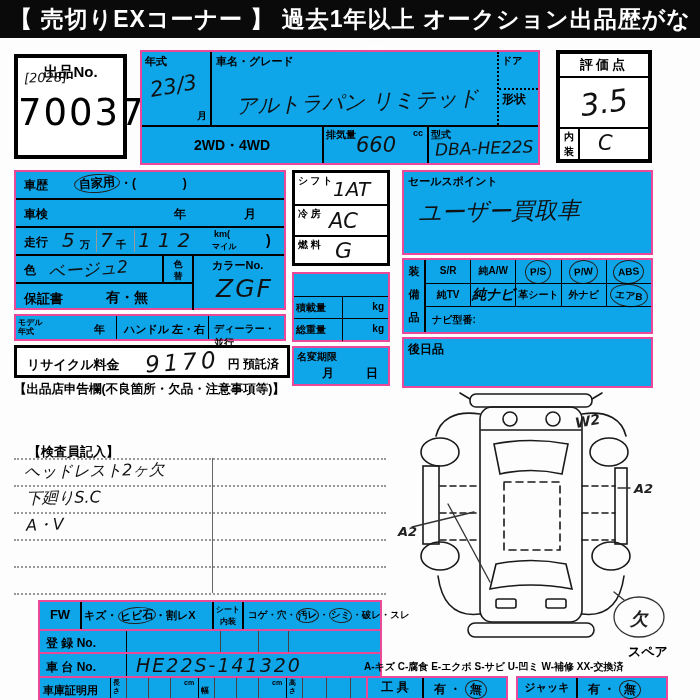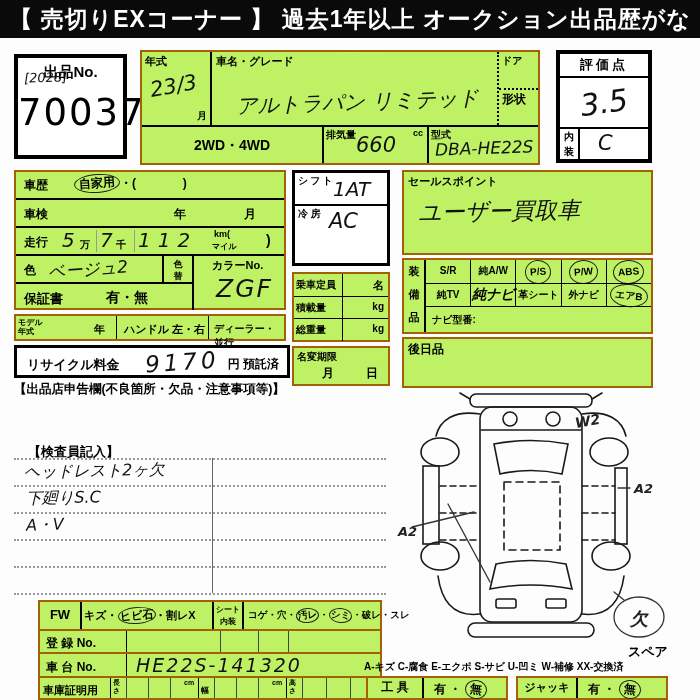--- a/index.html
+++ b/index.html
@@ -1,19 +1,19 @@
 <!DOCTYPE html>
 <html><head>
 <meta charset="utf-8">
 <style>
   html,body{margin:0;padding:0;background:#e8e8e8;}
   #sheet{position:relative;width:700px;height:700px;background:#fdfdfd;
          font-family:"Liberation Sans",sans-serif;color:#000;overflow:hidden;}
   .abs{position:absolute;box-sizing:border-box;}
-  .bx{position:absolute;box-sizing:border-box;border:2px solid #a16207;background:#bef264;}
+  .bx{position:absolute;box-sizing:border-box;border:2px solid #ec4899;background:#0ea5e9;}
   .bx3{position:absolute;box-sizing:border-box;border:3px solid #000;background:#fff;}
   .bx4{position:absolute;box-sizing:border-box;border:4px solid #000;background:#fff;}
   .lbl{font-weight:bold;}
   .hw{font-family:"DejaVu Sans",sans-serif;font-style:italic;color:#111;}
   .ctr{text-align:center;}
   .pre{white-space:pre;}
   .circ{display:inline-block;border:1.6px solid #222;border-radius:50%;
         padding:0 4px;transform:rotate(-4deg);}
   .dotline{position:absolute;border-top:2px dotted #999;height:0;}
   .vline{position:absolute;width:0;border-left:1.5px solid #666;}
@@ -149,28 +149,27 @@
 
   <div class="bx3" style="left:292px;top:170px;width:98px;height:96px;">
     <div class="abs" style="left:0;top:0;width:100%;height:31px;">
       <span class="abs lbl" style="left:3px;top:1px;font-size:10px;letter-spacing:2px;">シフト</span>
       <span class="abs hw" style="left:38px;top:4px;font-size:20px;">1AT</span>
     </div>
     <div class="abs" style="left:0;top:31px;width:100%;height:31px;border-top:2px solid #000;">
       <span class="abs lbl" style="left:3px;top:1px;font-size:10px;">冷 房</span>
       <span class="abs hw" style="left:34px;top:3px;font-size:21px;">AC</span>
     </div>
+    <div class="abs" style="left:0;top:62px;width:100%;height:28px;border-top:2px solid #000;">
+      <span class="abs lbl" style="left:3px;top:1px;font-size:10px;">燃 料</span>
+      <span class="abs hw" style="left:40px;top:1px;font-size:22px;">G</span>
+    </div>
   </div>
 
   <div class="bx" style="left:292px;top:272px;width:98px;height:70px;">
-    <div class="abs" style="left:0;top:0;width:100%;height:22px;">
-      <span class="abs lbl" style="left:2px;top:4px;font-size:10px;">乗車定員</span>
-      <span class="vline" style="left:48px;top:0;height:22px;border-color:#000;"></span>
-      <span class="abs lbl" style="right:4px;top:4px;font-size:11px;">名</span>
-    </div>
     <div class="abs" style="left:0;top:22px;width:100%;height:22px;border-top:1.5px solid #000;">
       <span class="abs lbl" style="left:2px;top:4px;font-size:10px;">積載量</span>
       <span class="vline" style="left:48px;top:0;height:22px;border-color:#000;"></span>
       <span class="abs lbl" style="right:4px;top:4px;font-size:10px;">kg</span>
     </div>
     <div class="abs" style="left:0;top:44px;width:100%;height:22px;border-top:1.5px solid #000;">
       <span class="abs lbl" style="left:2px;top:4px;font-size:10px;">総重量</span>
       <span class="vline" style="left:48px;top:0;height:22px;border-color:#000;"></span>
       <span class="abs lbl" style="right:4px;top:4px;font-size:10px;">kg</span>
     </div>

